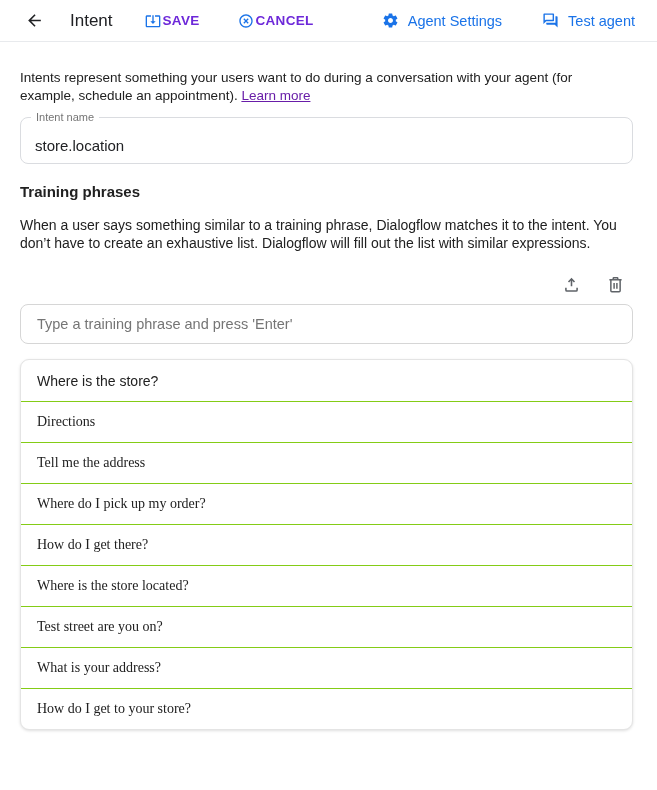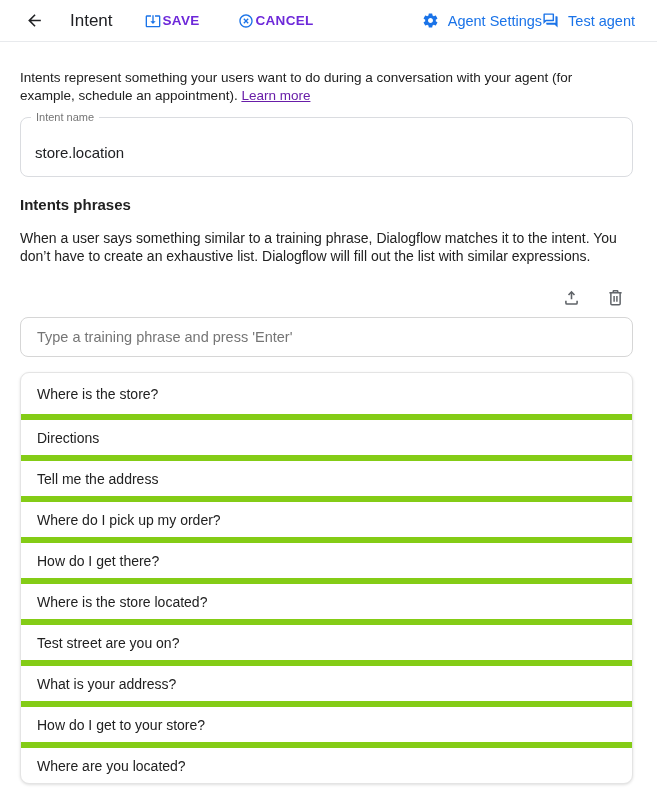--- a/index.html
+++ b/index.html
@@ -28,21 +28,21 @@
   }
   .txt-btn {
     display: flex; align-items: center;
     background: none; border: none; cursor: pointer;
     color: #6d28d9; font-family: "Liberation Sans", sans-serif;
   }
   .txt-btn .lbl { font-size: 13.5px; font-weight: 700; letter-spacing: .3px; }
   .btn-save { margin-left: 32px; }
   .btn-cancel { margin-left: 38px; }
   .btn-save .lbl, .btn-cancel .lbl { margin-left: 2px; }
-  .right-group { margin-left: auto; display: flex; align-items: center; }
+  .right-group { margin-left: auto; display: flex; align-items: center; gap: 40px; }
   .soft-btn {
     display: flex; align-items: center; gap: 9px;
     background: none; border: none; cursor: pointer;
     color: #1a73e8; font-family: "Liberation Sans", sans-serif;
   }
   .soft-btn .lbl { font-size: 14.5px; font-weight: 500; }
   .icon { display: inline-flex; align-items: center; justify-content: center; }
 
   
   .content { padding: 0 24px 0 20px; }
@@ -50,21 +50,21 @@
     margin-top: 27px;
     font-size: 13.5px; line-height: 18px; color: #212121;
     max-width: 608px;
   }
   .learn-more { color: #681da8; text-decoration: underline; cursor: pointer; }
 
   
   .outlined-field {
     position: relative;
     margin-top: 12px;
-    height: 60px;
+    height: 47px;
     border: 1px solid #dadce0;
     border-radius: 8px;
     background: #fff;
   }
   .outlined-field .float-label {
     position: absolute; top: -7px; left: 10px;
     background: #fff; padding: 0 5px;
     font-size: 11px; color: #757575;
   }
   .outlined-field input {
@@ -119,21 +119,21 @@
     box-shadow: 0 1px 3px rgba(0,0,0,0.13);
     overflow: hidden;
   }
   .phrase-row {
     height: 41px;
     display: flex; align-items: center;
     padding: 0 16px;
     font-size: 14px; color: #212121;
     cursor: pointer;
   }
-  .phrase-row + .phrase-row { border-top: 6px solid #84cc16; }
+  .phrase-row + .phrase-row { border-top: 1px solid #84cc16; font-family: Liberation Serif, serif; }
 </style>
 </head>
 <body>
 
 <div class="topbar">
   <button class="back-btn">
     <span class="icon">
       <svg width="19" height="19" viewBox="0 0 24 24">
           <path d="M20 11H7.83l5.59-5.59L12 4l-8 8 8 8 1.41-1.41L7.83 13H20v-2z" fill="#202124"></path>
         </svg>
@@ -183,21 +183,21 @@
 
 <div class="content">
 
   <p class="intro"><span>Intents represent something your users want to do during a conversation with your agent (for example, schedule an appointment). </span><a class="learn-more">Learn more</a></p>
 
   <div class="outlined-field">
     <span class="float-label">Intent name</span>
     <input type="text" value="store.location" style="">
   </div>
 
-  <h2 class="section-heading">Intents phrases</h2>
+  <h2 class="section-heading">Training phrases</h2>
 
   <p class="section-desc">When a user says something similar to a training phrase, Dialogflow matches it to the intent. You don’t have to create an exhaustive list. Dialogflow will fill out the list with similar expressions.</p>
 
   <div class="phrase-toolbar">
     <button class="icon-btn">
       <span class="icon">
         <svg width="21" height="21" viewBox="0 0 24 24" fill="none" stroke="#5f6368" stroke-width="1.8">
           <path d="M12 14V6.2"></path>
           <path d="M8.6 9.1L12 5.7l3.4 3.4"></path>
           <path d="M5.6 15.6v2.7c0 .66.54 1.2 1.2 1.2h10.4c.66 0 1.2-.54 1.2-1.2v-2.7"></path>
@@ -224,16 +224,15 @@
   <div class="phrase-card">
     <div class="phrase-row">Where is the store?</div>
     <div class="phrase-row">Directions</div>
     <div class="phrase-row">Tell me the address</div>
     <div class="phrase-row">Where do I pick up my order?</div>
     <div class="phrase-row">How do I get there?</div>
     <div class="phrase-row">Where is the store located?</div>
     <div class="phrase-row">Test street are you on?</div>
     <div class="phrase-row">What is your address?</div>
     <div class="phrase-row">How do I get to your store?</div>
-    <div class="phrase-row">Where are you located?</div>
   </div>
 
 </div>
 
 </body></html>

